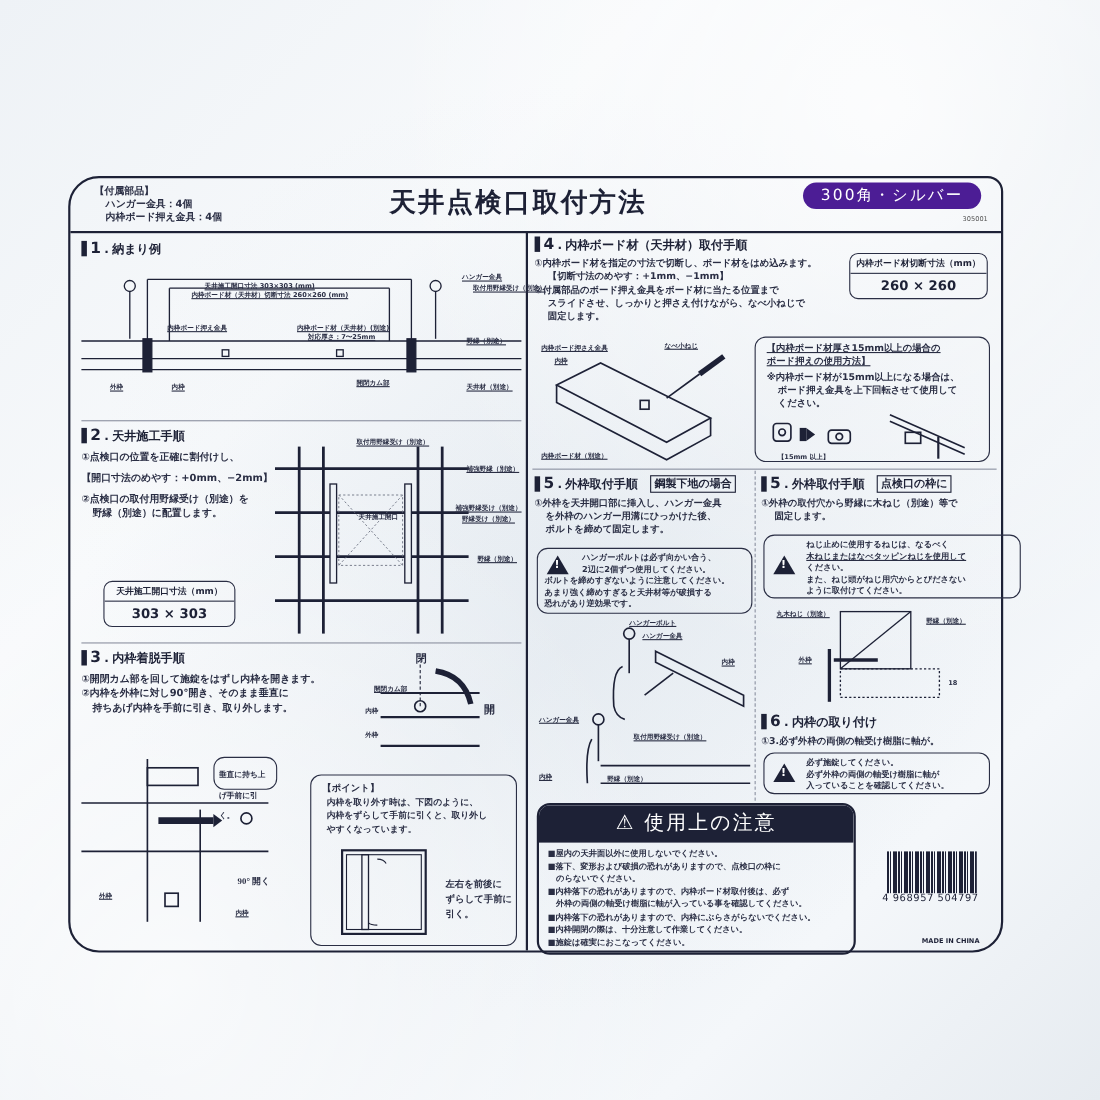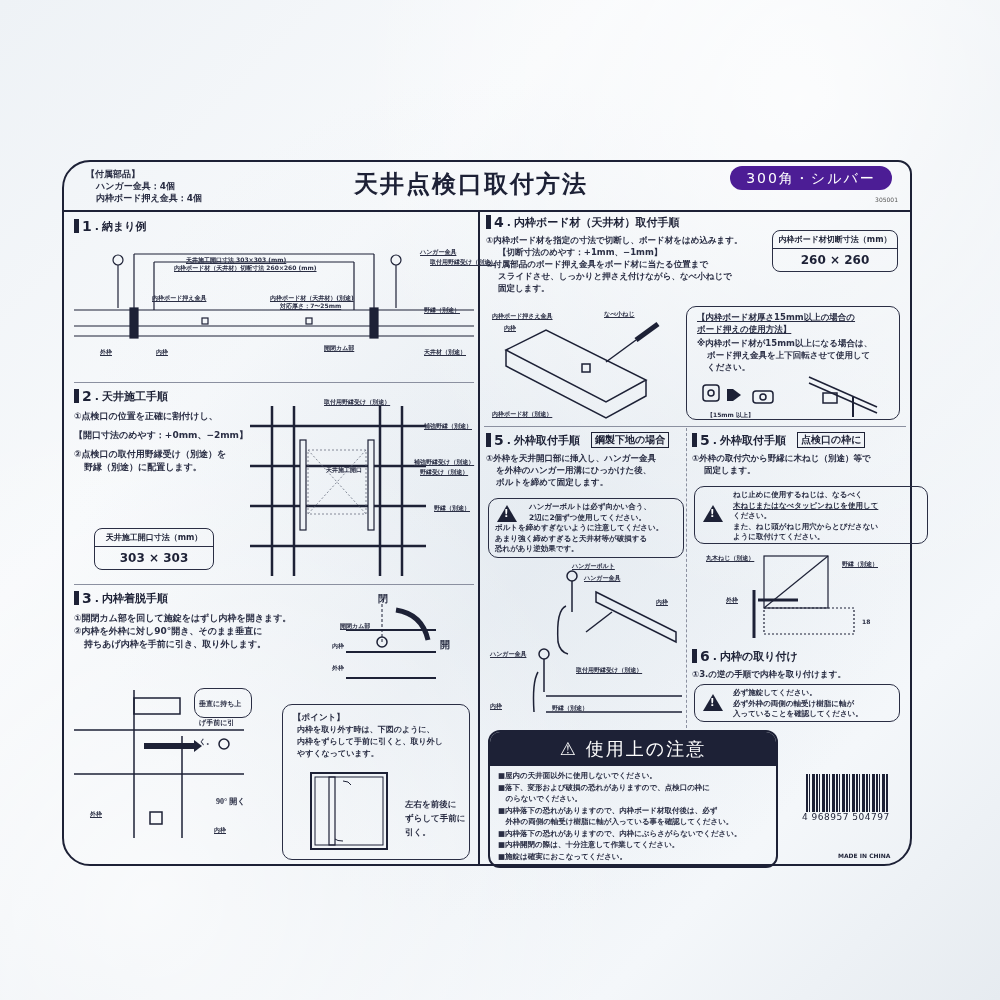--- a/index.html
+++ b/index.html
@@ -378,21 +378,21 @@
     <span class="lbl" style="left:170px;top:186px;text-decoration:none;">18</span>
   </div>
 
   <div class="sec" style="left:628px;top:486px;width:214px;height:80px;">
     <div class="sec-title">
       <span class="bar"></span>
       <span class="num">6</span>
         <span>.</span>
       <span>内枠の取り付け</span>
     </div>
-    <div class="txt" style="margin-top:4px;font-size:8.5px;">①3.の逆の手順で内枠を取り付けます。</div>
+    <div class="txt" style="margin-top:4px;font-size:8.5px;">①3.必ず外枠の両側の軸受け樹脂に軸が。</div>
     <div class="rbox" style="left:2px;top:36px;width:206px;height:38px;padding:3px 6px;">
       <span class="warn-icon" style="position:absolute;left:8px;top:9px;"></span>
       <div class="txt" style="font-size:7.5px;line-height:10.5px;padding-left:32px;">
         <div>必ず施錠してください。</div>
         <div>必ず外枠の両側の軸受け樹脂に軸が</div>
         <div>入っていることを確認してください。</div>
       </div>
     </div>
   </div>
 

